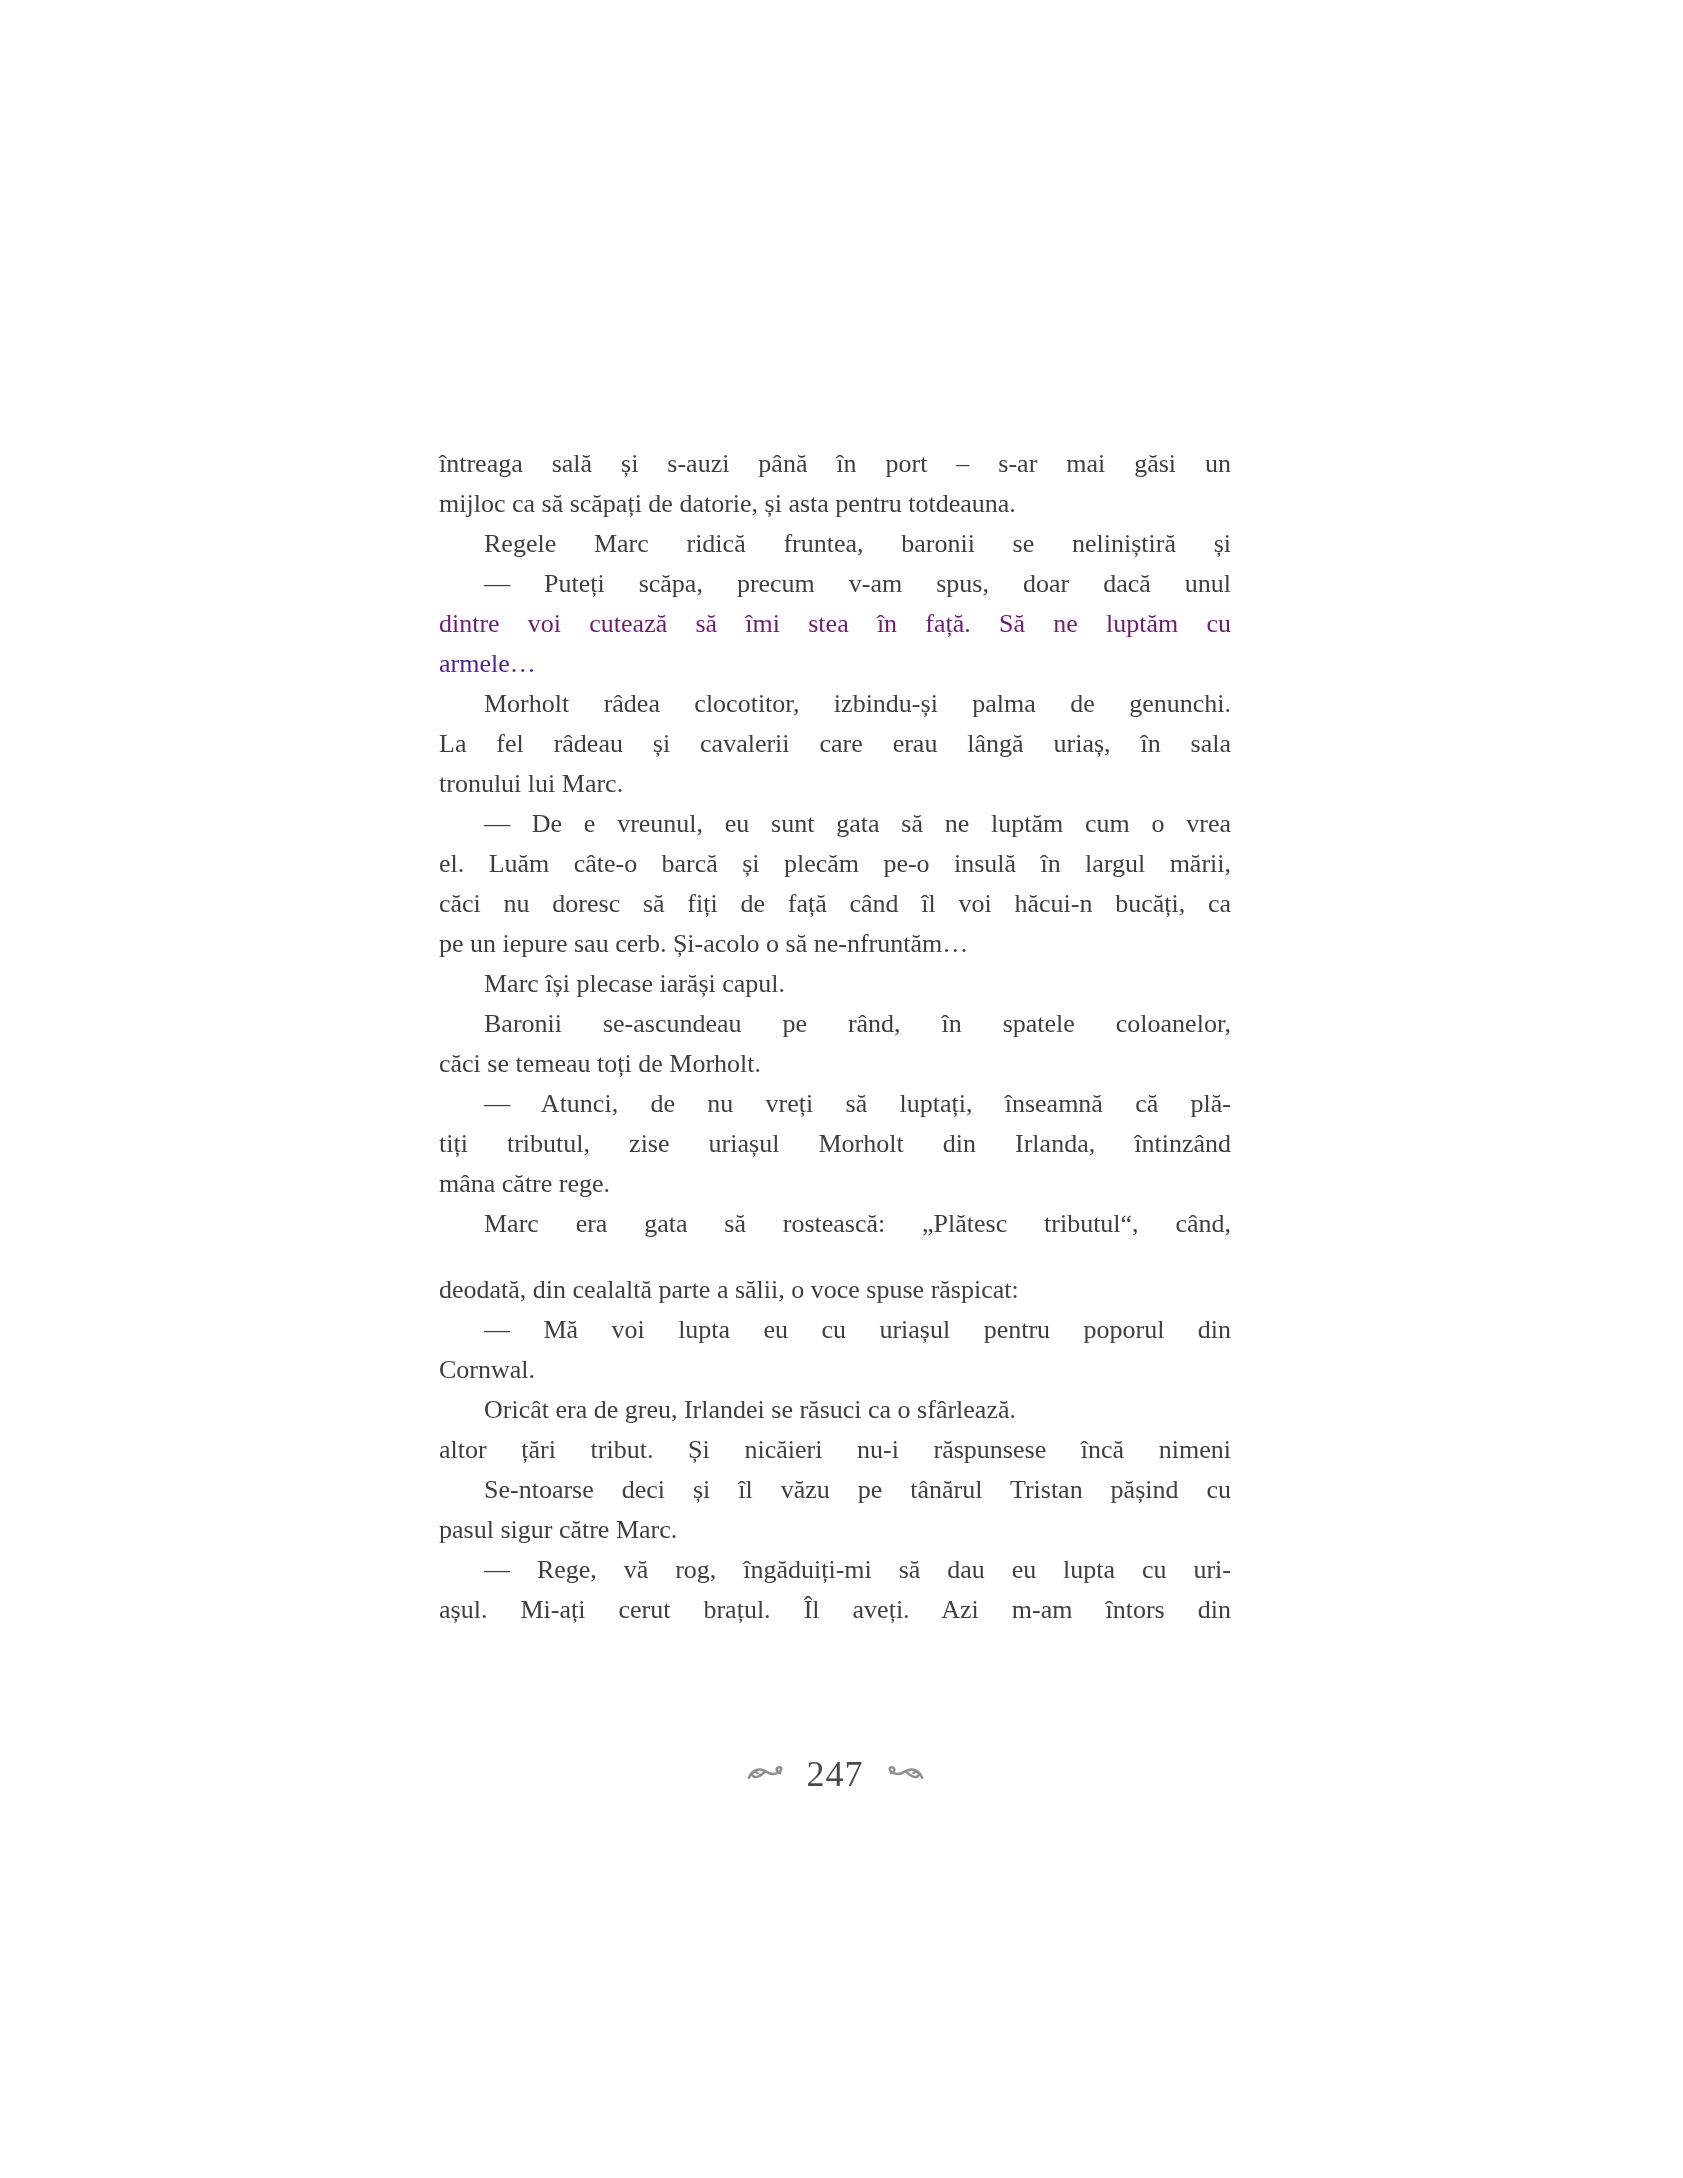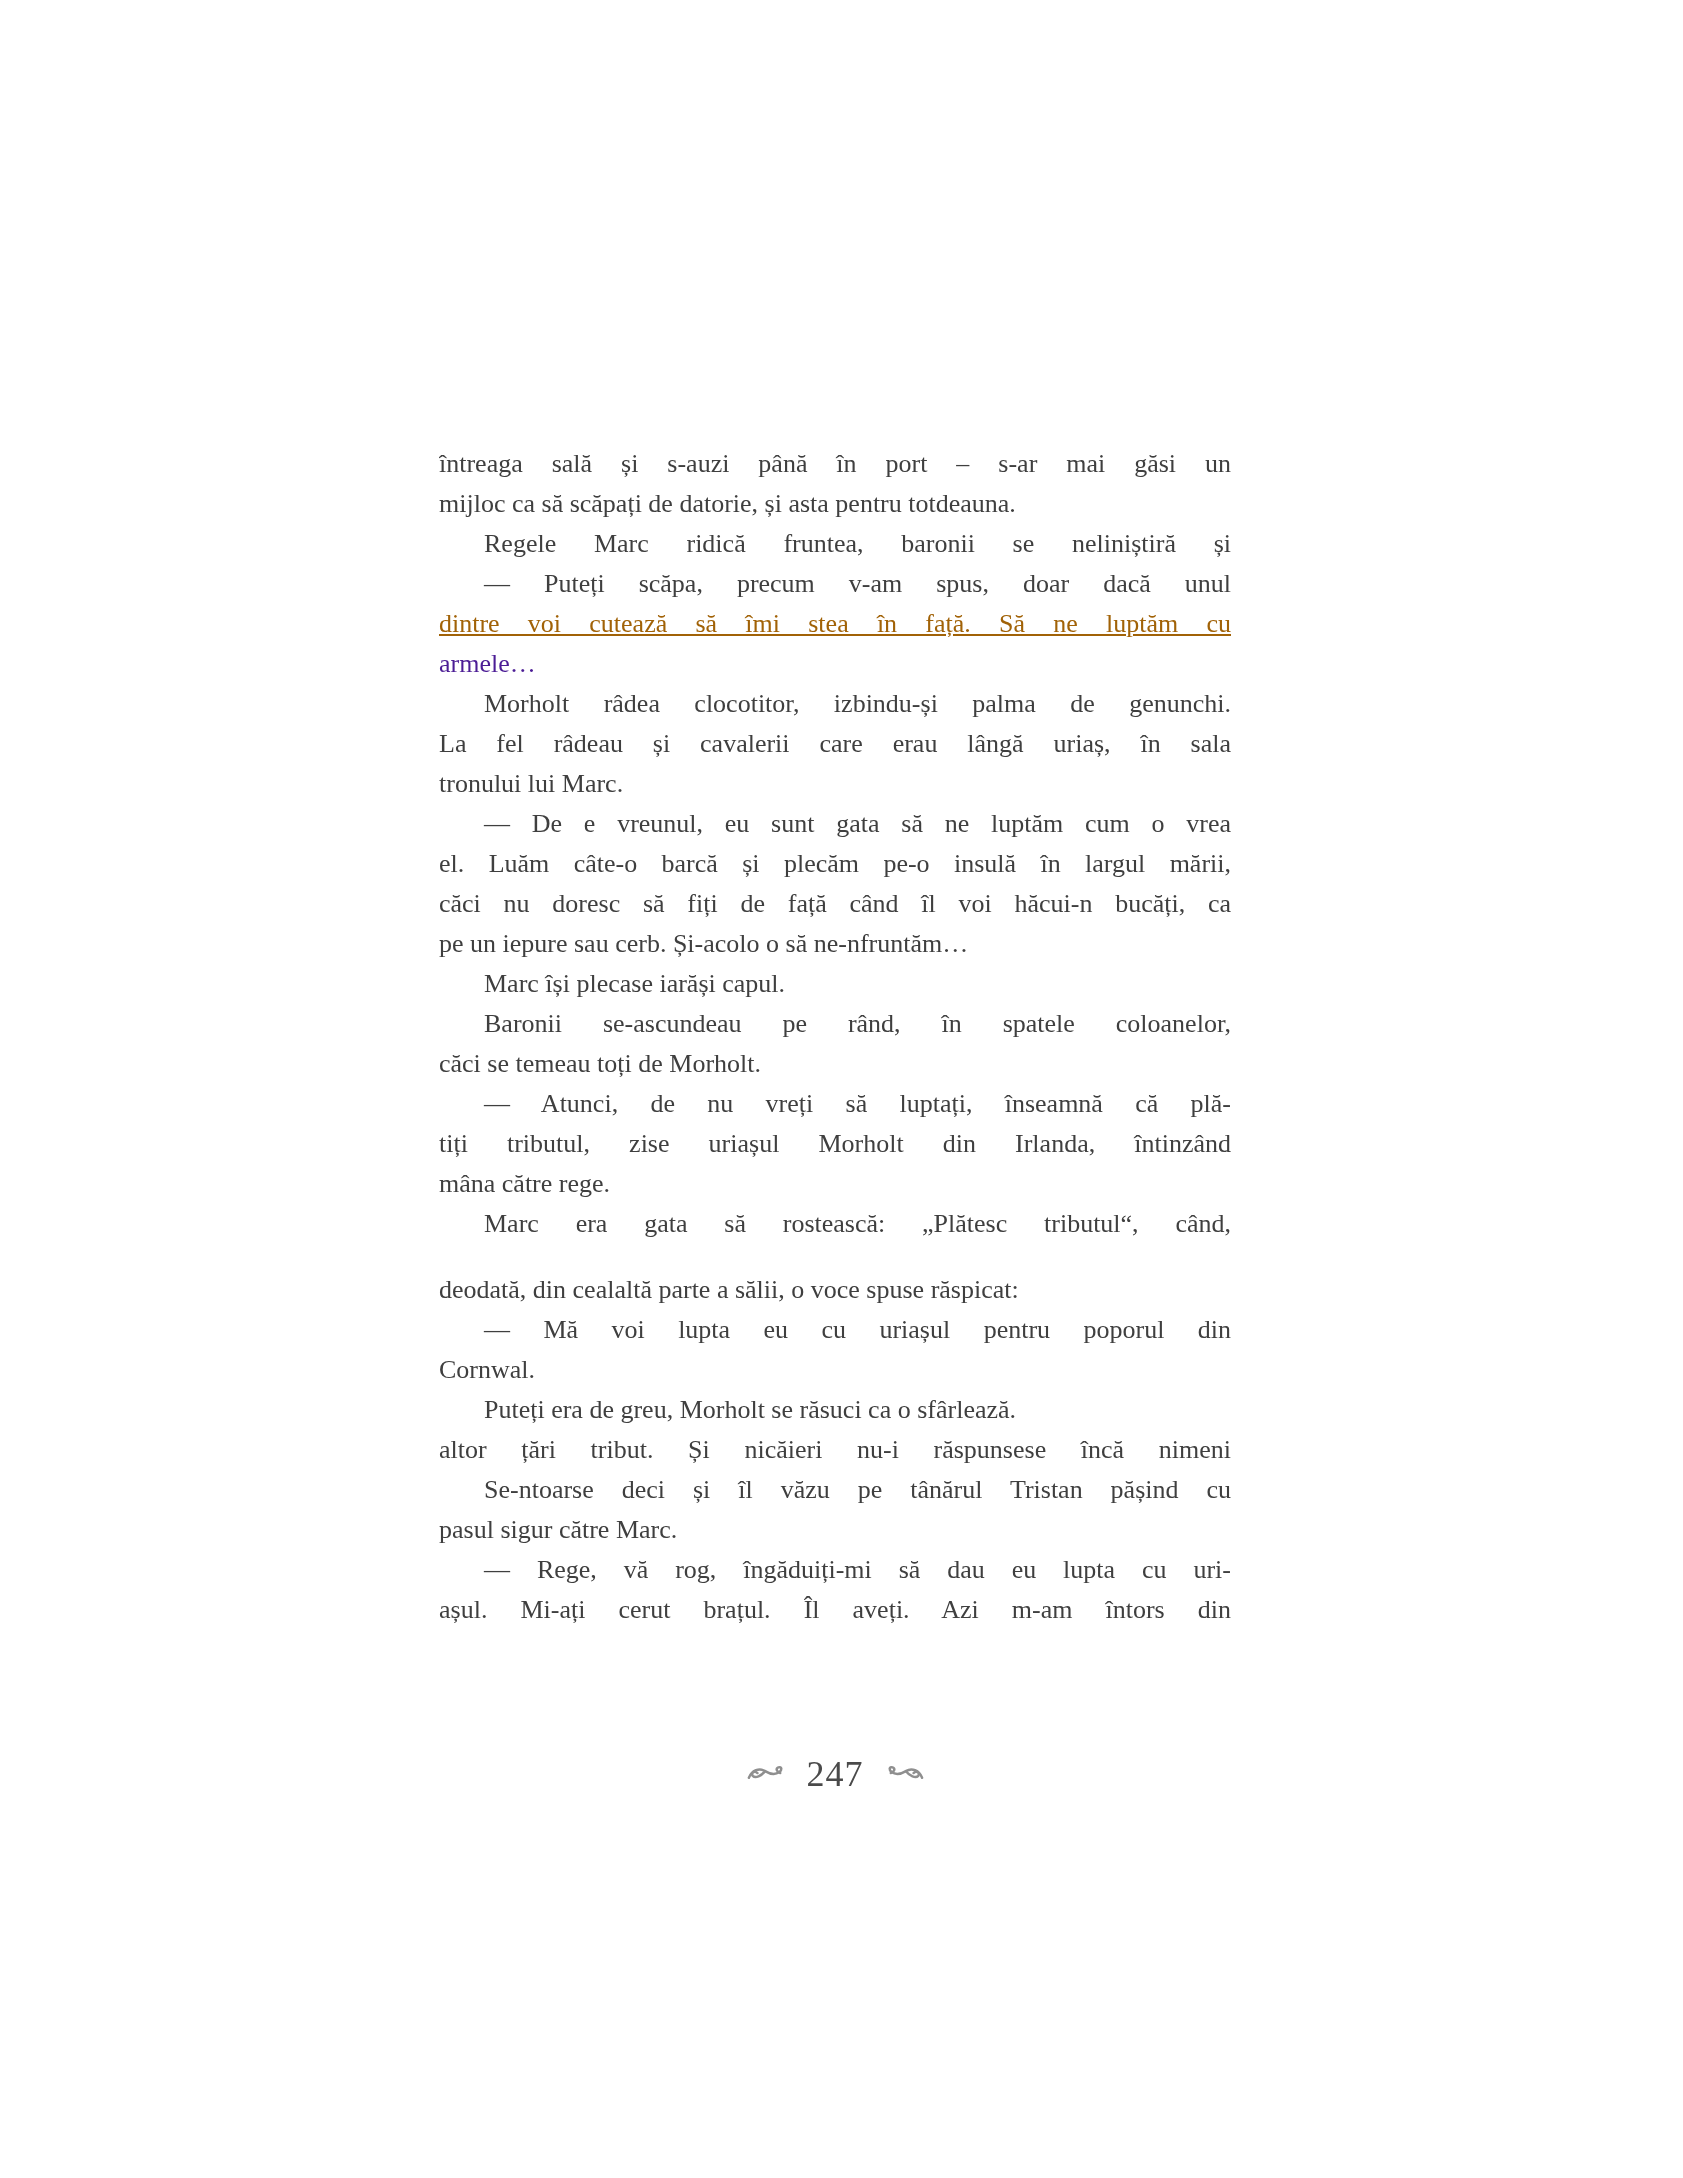--- a/index.html
+++ b/index.html
@@ -75,40 +75,40 @@
 </head>
 <body style="background: rgb(255, 255, 255);">
 
 <div class="book-page">
 
   <div class="page-text">
       <div class="line" style="color: rgb(63, 63, 63);">întreaga sală și s-auzi până în port – s-ar mai găsi un</div>
       <div class="line last" style="color: rgb(63, 63, 63);">mijloc ca să scăpați de datorie, și asta pentru totdeauna.</div>
       <div class="line indent" style="color: rgb(63, 63, 63);">Regele Marc ridică fruntea, baronii se neliniștiră și</div>
       <div class="line indent" style="color: rgb(63, 63, 63);">— Puteți scăpa, precum v-am spus, doar dacă unul</div>
-      <div class="line" style="color: #a16207; text-decoration: underline;">dintre voi cutează să îmi stea în față. Să ne luptăm cu</div>
+      <div class="line" style="color: #701a75;">dintre voi cutează să îmi stea în față. Să ne luptăm cu</div>
       <div class="line last" style="color: #4c1d95;">armele…</div>
       <div class="line indent" style="color: rgb(63, 63, 63);">Morholt râdea clocotitor, izbindu-și palma de genunchi.</div>
       <div class="line" style="color: rgb(63, 63, 63);">La fel râdeau și cavalerii care erau lângă uriaș, în sala</div>
       <div class="line last" style="color: rgb(63, 63, 63);">tronului lui Marc.</div>
       <div class="line indent" style="color: rgb(63, 63, 63);">— De e vreunul, eu sunt gata să ne luptăm cum o vrea</div>
       <div class="line" style="color: rgb(63, 63, 63);">el. Luăm câte-o barcă și plecăm pe-o insulă în largul mării,</div>
       <div class="line" style="color: rgb(63, 63, 63);">căci nu doresc să fiți de față când îl voi hăcui-n bucăți, ca</div>
       <div class="line last" style="color: rgb(63, 63, 63);">pe un iepure sau cerb. Și-acolo o să ne-nfruntăm…</div>
       <div class="line indent last" style="color: rgb(63, 63, 63);">Marc își plecase iarăși capul.</div>
       <div class="line indent" style="color: rgb(63, 63, 63);">Baronii se-ascundeau pe rând, în spatele coloanelor,</div>
       <div class="line last" style="color: rgb(63, 63, 63);">căci se temeau toți de Morholt.</div>
       <div class="line indent" style="color: rgb(63, 63, 63);">— Atunci, de nu vreți să luptați, înseamnă că plă-</div>
       <div class="line" style="color: rgb(63, 63, 63);">tiți tributul, zise uriașul Morholt din Irlanda, întinzând</div>
       <div class="line last" style="color: rgb(63, 63, 63);">mâna către rege.</div>
       <div class="line indent" style="color: rgb(63, 63, 63);">Marc era gata să rostească: „Plătesc tributul“, când,</div>
       <div class="line last" style="color: rgb(63, 63, 63); margin-top: 26px;">deodată, din cealaltă parte a sălii, o voce spuse răspicat:</div>
       <div class="line indent" style="color: rgb(63, 63, 63);">— Mă voi lupta eu cu uriașul pentru poporul din</div>
       <div class="line last" style="color: rgb(63, 63, 63);">Cornwal.</div>
-      <div class="line indent last" style="color: rgb(63, 63, 63);">Puteți era de greu, Morholt se răsuci ca o sfârlează.</div>
+      <div class="line indent last" style="color: rgb(63, 63, 63);">Oricât era de greu, Irlandei se răsuci ca o sfârlează.</div>
       <div class="line" style="color: rgb(63, 63, 63);">altor țări tribut. Și nicăieri nu-i răspunsese încă nimeni</div>
       <div class="line indent" style="color: rgb(63, 63, 63);">Se-ntoarse deci și îl văzu pe tânărul Tristan pășind cu</div>
       <div class="line last" style="color: rgb(63, 63, 63);">pasul sigur către Marc.</div>
       <div class="line indent" style="color: rgb(63, 63, 63);">— Rege, vă rog, îngăduiți-mi să dau eu lupta cu uri-</div>
       <div class="line" style="color: rgb(63, 63, 63);">așul. Mi-ați cerut brațul. Îl aveți. Azi m-am întors din</div>
     </div>
 
   <div class="page-footer">
     <span class="flourish left">
       <svg viewBox="0 0 40 22" xmlns="http://www.w3.org/2000/svg">

